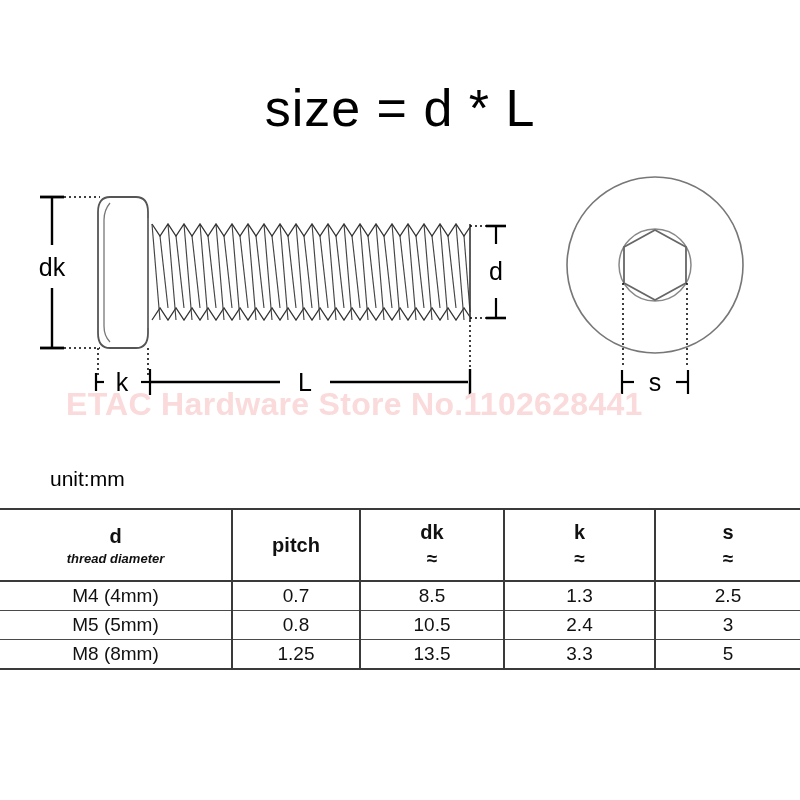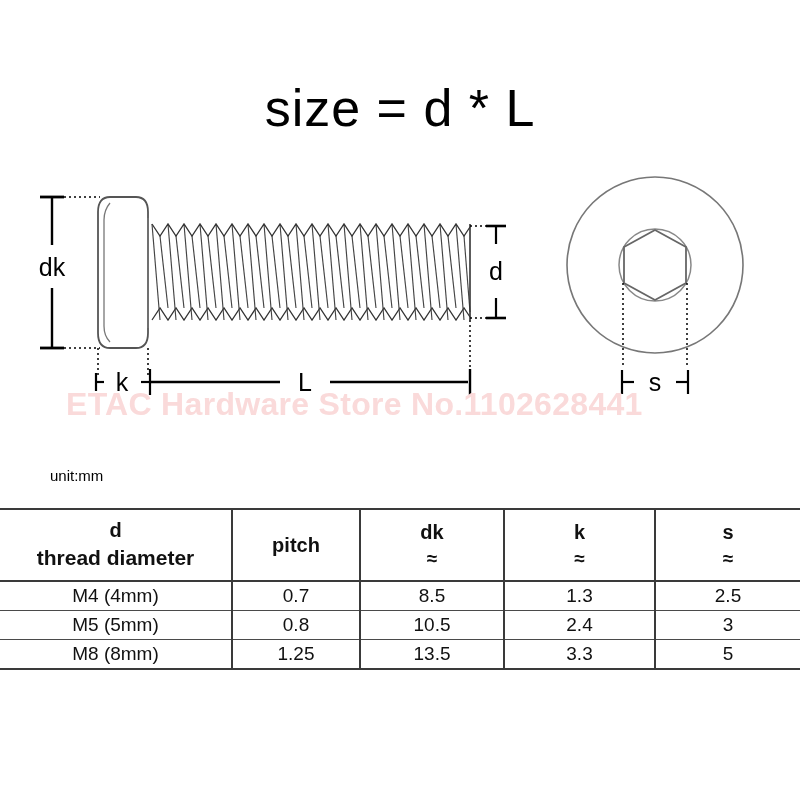--- a/index.html
+++ b/index.html
@@ -49,21 +49,21 @@
     white-space: nowrap;
     letter-spacing: 0.3px;
     font-weight: 700;
   }
 
   
   #unit-label {
     position: absolute;
     left: 50px;
     top: 467px;
-    font-size: 15px;
+    font-size: 21px;
     color: #000000;
     white-space: nowrap;
   }
 
   
   #spec-table-wrap {
     position: absolute;
     left: 0;
     top: 508px;
     width: 800px;
@@ -100,21 +100,21 @@
   }
   table.spec tbody td {
     height: 28px;
     font-weight: 400;
     border-bottom: 1px solid #4a4a4a;
   }
   table.spec tbody tr:last-child td {
     border-bottom: 2px solid #3a3a3a;
   }
   .hdr-top { display:block; font-weight: bold; }
-  .hdr-sub { display:block; font-weight: bold; font-size: 21px; }
+  .hdr-sub { display:block; font-weight: bold; font-size: 13px; font-style: italic; }
   .hdr-approx { display:block; font-weight: bold; font-size: 19px; }
 
   
   .dimtext {
     font-family: "Liberation Sans", sans-serif;
     font-size: 25px;
     fill: #000000;
   }
 </style>
 </head>

